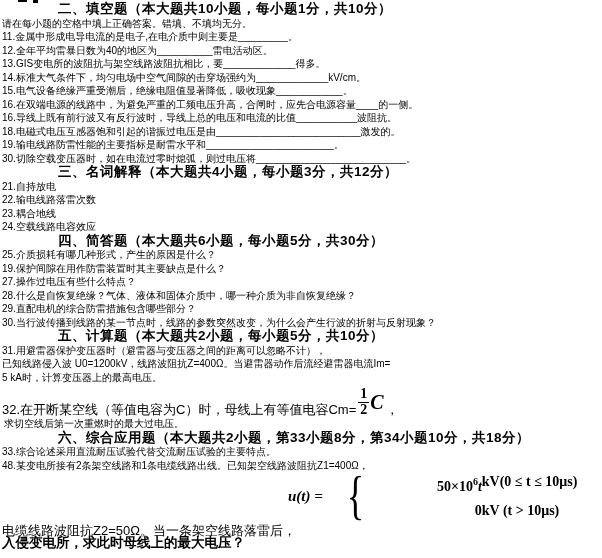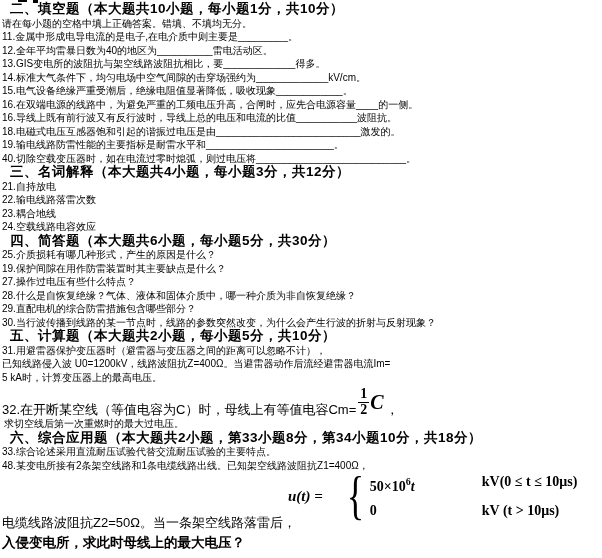--- a/index.html
+++ b/index.html
@@ -30,20 +30,21 @@
     white-space: nowrap;
     padding-left: 2px;
   }
   .heading {
     font-weight: 700;
     font-size: 13.5px;
     line-height: 14.5px;
     white-space: nowrap;
     padding-left: 10px;
     letter-spacing: 0.5px;
+    margin-left: 48px;
   }
   
   .q32-block {
     padding-left: 2px;
   }
   .q32-row {
     display: flex;
     align-items: flex-end;
     height: 33px;
   }
@@ -100,36 +101,37 @@
     font-size: 52px;
     font-weight: 400;
     line-height: 48px;
     transform: scaleX(0.7);
   }
   .pw-rows {
     display: flex;
     flex-direction: column;
     gap: 9px;
     margin-left: 2px;
+    text-align: right;
   }
   .pw-row {
     display: flex;
     font-weight: 700;
     font-size: 14px;
     line-height: 15px;
     font-family: "Liberation Serif", "DejaVu Serif", serif;
   }
   .pw-expr { width: 112px; white-space: nowrap; }
   .pw-cond { white-space: nowrap; }
   .pw-var { font-style: italic; }
   .pw-expr sup { font-size: 10px; }
   .cable-line {
     position: absolute;
     left: 2px;
-    top: 44px;
+    top: 52px;
     font-size: 13px;
     line-height: 14px;
     white-space: nowrap;
   }
   .final-line {
     font-weight: 700;
     font-size: 13.5px;
     line-height: 14.5px;
     padding-left: 2px;
     margin-top: 2px;
@@ -147,21 +149,21 @@
   <div class="line">请在每小题的空格中填上正确答案。错填、不填均无分。</div>
   <div class="line">11.金属中形成电导电流的是电子,在电介质中则主要是_________。</div>
   <div class="line">12.全年平均雷暴日数为40的地区为__________雷电活动区。</div>
   <div class="line">13.GIS变电所的波阻抗与架空线路波阻抗相比，要_____________得多。</div>
   <div class="line">14.标准大气条件下，均匀电场中空气间隙的击穿场强约为_____________kV/cm。</div>
   <div class="line">15.电气设备绝缘严重受潮后，绝缘电阻值显著降低，吸收现象____________。</div>
   <div class="line">16.在双端电源的线路中，为避免严重的工频电压升高，合闸时，应先合电源容量____的一侧。</div>
   <div class="line">16.导线上既有前行波又有反行波时，导线上总的电压和电流的比值___________波阻抗。</div>
   <div class="line">18.电磁式电压互感器饱和引起的谐振过电压是由__________________________激发的。</div>
   <div class="line">19.输电线路防雷性能的主要指标是耐雷水平和_______________________。</div>
-  <div class="line">40.切除空载变压器时，如在电流过零时熄弧，则过电压将___________________________。</div>
+  <div class="line">30.切除空载变压器时，如在电流过零时熄弧，则过电压将___________________________。</div>
 
   <div class="heading">三、名词解释（本大题共4小题，每小题3分，共12分）</div>
   <div class="line">21.自持放电</div>
   <div class="line">22.输电线路落雷次数</div>
   <div class="line">23.耦合地线</div>
   <div class="line">24.空载线路电容效应</div>
 
   <div class="heading">四、简答题（本大题共6小题，每小题5分，共30分）</div>
   <div class="line">25.介质损耗有哪几种形式，产生的原因是什么？</div>
   <div class="line">19.保护间隙在用作防雷装置时其主要缺点是什么？</div>

